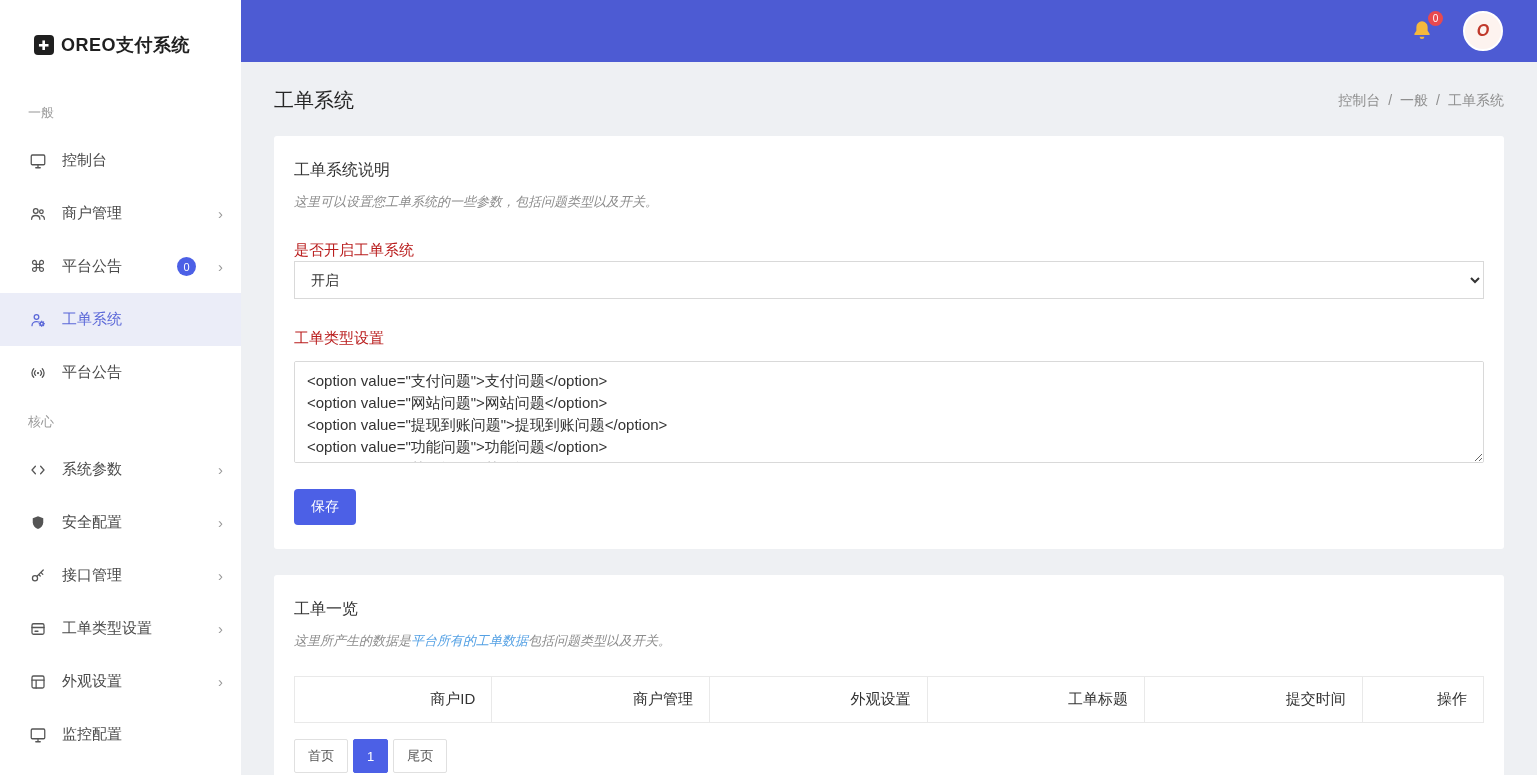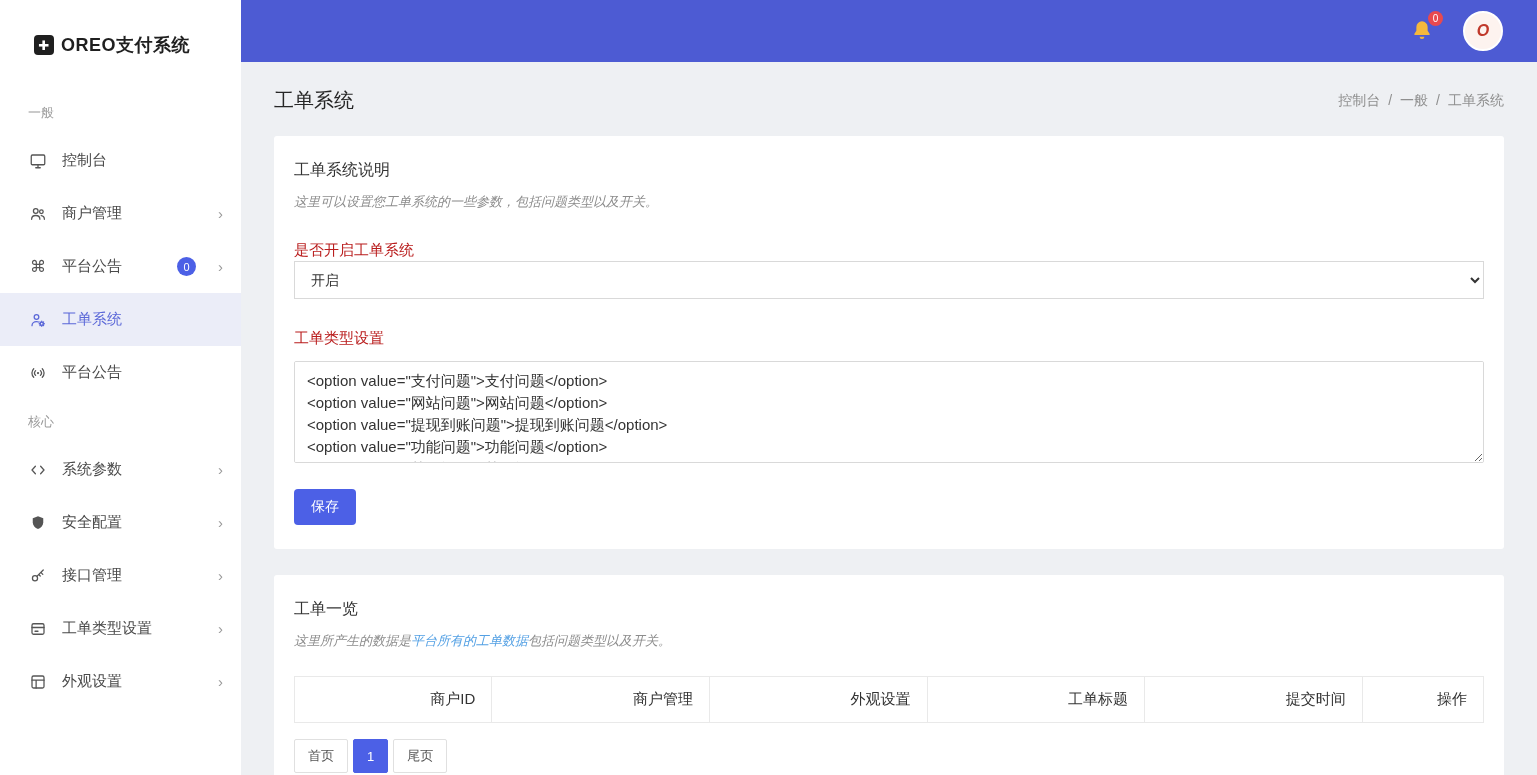--- a/index.html
+++ b/index.html
@@ -183,20 +183,29 @@
       <span class="ic">
         <svg viewBox="0 0 24 24" fill="none" stroke="currentColor" stroke-width="1.7" stroke-linecap="round">
             <rect x="4" y="4" width="16" height="16" rx="2"></rect>
             <path d="M4 9.5h16M9.5 9.5V20"></path>
           </svg>
       </span>
       <span class="lbl">外观设置</span>
       <span class="chev">›</span>
     </div>
 
+    <div class="item">
+      <span class="ic">
+        <svg viewBox="0 0 24 24" fill="none" stroke="currentColor" stroke-width="1.7" stroke-linecap="round">
+            <rect x="3" y="4" width="18" height="13" rx="1.5"></rect>
+            <path d="M9 21h6M12 17v4"></path>
+          </svg>
+      </span>
+      <span class="lbl">监控配置</span>
+    </div>
   </aside>
 
   <div class="right">
 
     <div class="topbar">
       <div class="bell-wrap">
         <span>
           <svg viewBox="0 0 24 24">
               <path d="M12 3a5.2 5.2 0 0 0-5.2 5.2v3.6L5 14.6v1.2h14v-1.2l-1.8-2.8V8.2A5.2 5.2 0 0 0 12 3z" fill="#f5b83d"></path>
               <path d="M9.8 17.2a2.2 2.2 0 0 0 4.4 0z" fill="#f5b83d"></path>

